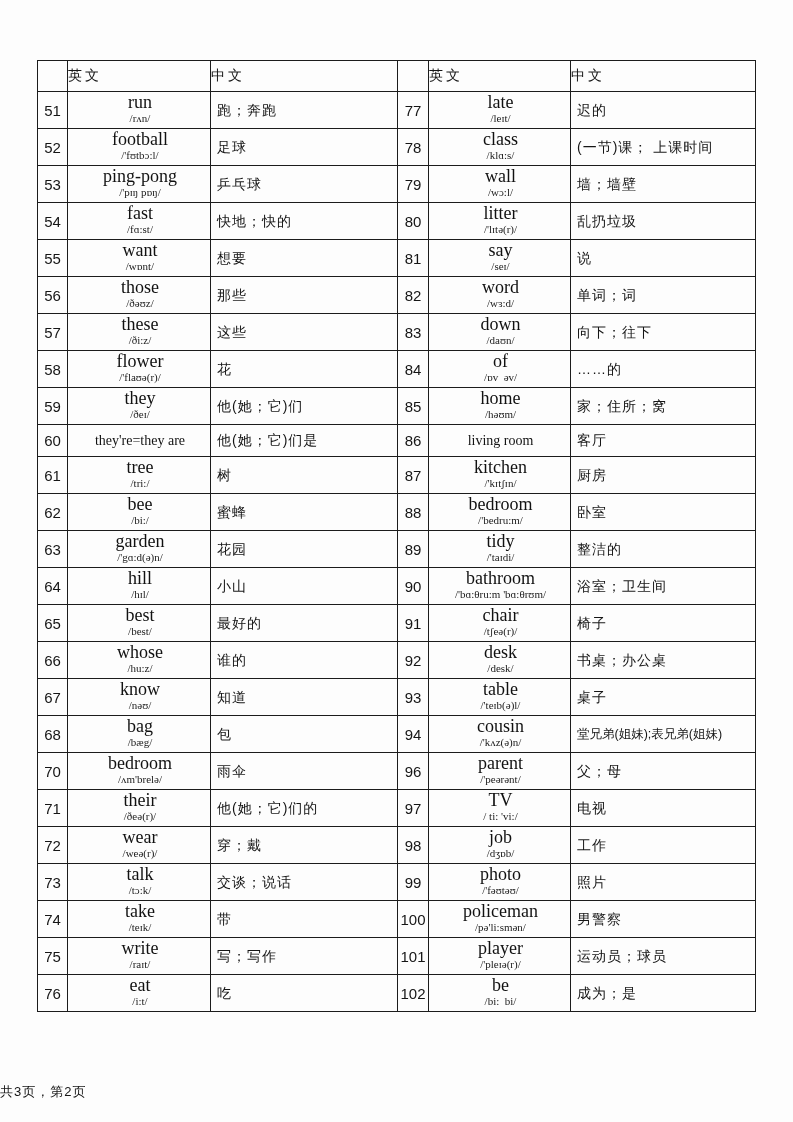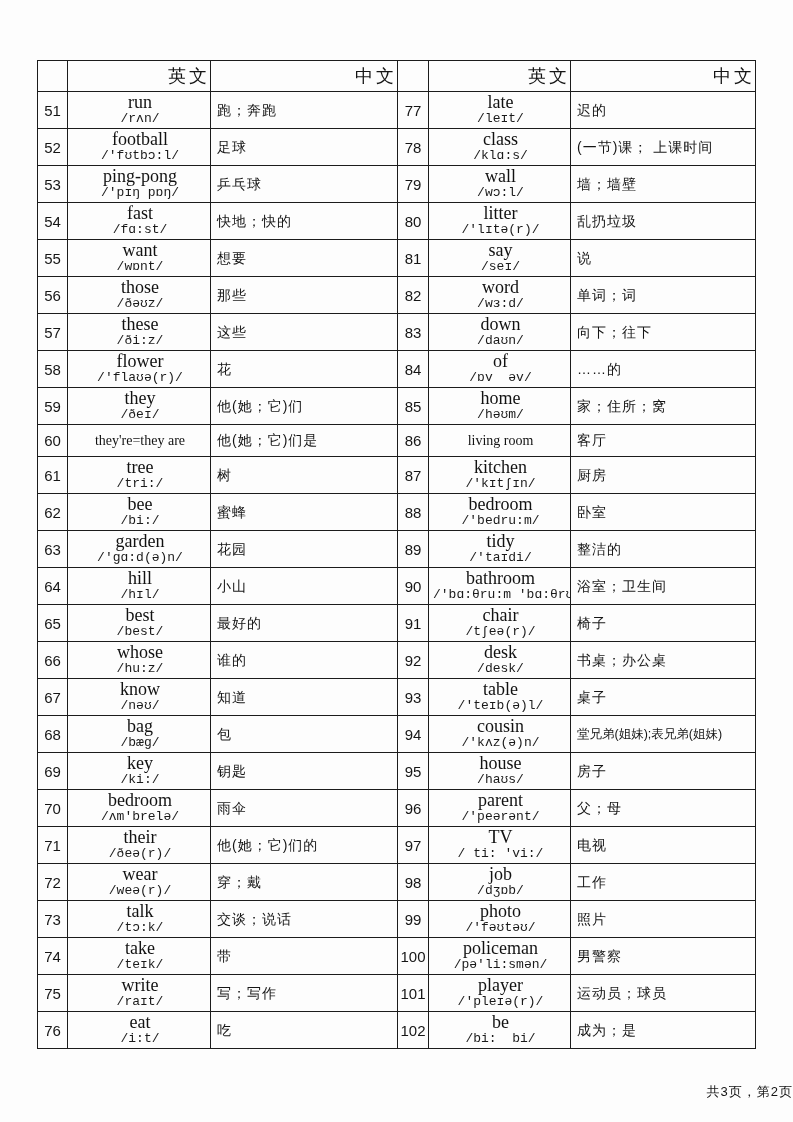--- a/index.html
+++ b/index.html
@@ -21,45 +21,45 @@
     border:1.5px solid #1c1c1c;
     overflow:hidden;
     padding:0;
   }
   .vocab thead tr{height:31px;}
   .vocab tbody tr{height:37px;}
   .vocab tbody tr.short{height:32px;}
   .vocab th{
     font-family:"Liberation Sans",sans-serif;
     font-weight:400;
-    font-size:18px;
+    font-size:14px;
     letter-spacing:3px;
-    text-align:right;
+    text-align:left;
     color:#151515;
   }
   td.num{
     text-align:center;
     font-family:"Liberation Sans",sans-serif;
     font-size:15px;
     color:#151515;
   }
   td.eng{
     vertical-align:top;
     padding:1px 2px 0 4px;
     text-align:center;
   }
   td.eng .word{
     font-family:"Liberation Serif",serif;
     font-size:18px;
     line-height:19px;
     white-space:pre;
   }
   td.eng .phon{
-    font-family:Liberation Mono, monospace;
-    font-size:13px;
+    font-family:Liberation Serif, serif;
+    font-size:11px;
     line-height:13px;
     white-space:pre;
     color:#1a1a1a;
   }
   td.eng.single{vertical-align:middle;margin-left:40px;}
   td.eng.single .word{
     font-size:14px;
     line-height:16px;
   }
   td.chi{
@@ -75,21 +75,21 @@
   td.chi.small{
     font-size:12.5px;
     letter-spacing:0;
     line-height:15px;
     padding-right:2px;
   }
   .footer{
     position:absolute;
     top:1083px;left:0;
     width:100%;
-    text-align:right;
+    text-align:left;
     font-family:"Liberation Sans",sans-serif;
     font-size:13px;
     letter-spacing:1px;
     color:#151515;
   }
 </style>
 </head>
 <body>
 
 <table class="vocab">
@@ -356,34 +356,20 @@
         </td>
         <td class="chi">包</td>
         <td class="num">94</td>
         <td class="eng">
           <div class="word">cousin</div>
           <div class="phon">/'kʌz(ə)n/</div>
         </td>
         <td class="chi small">堂兄弟(姐妹);表兄弟(姐妹)</td>
       </tr>
       <tr>
-        <td class="num">69</td>
-        <td class="eng">
-          <div class="word">key</div>
-          <div class="phon">/ki:/</div>
-        </td>
-        <td class="chi">钥匙</td>
-        <td class="num">95</td>
-        <td class="eng">
-          <div class="word">house</div>
-          <div class="phon">/haʊs/</div>
-        </td>
-        <td class="chi">房子</td>
-      </tr>
-      <tr>
         <td class="num">70</td>
         <td class="eng">
           <div class="word">bedroom</div>
           <div class="phon">/ʌm'brelə/</div>
         </td>
         <td class="chi">雨伞</td>
         <td class="num">96</td>
         <td class="eng">
           <div class="word">parent</div>
           <div class="phon">/'peərənt/</div>

